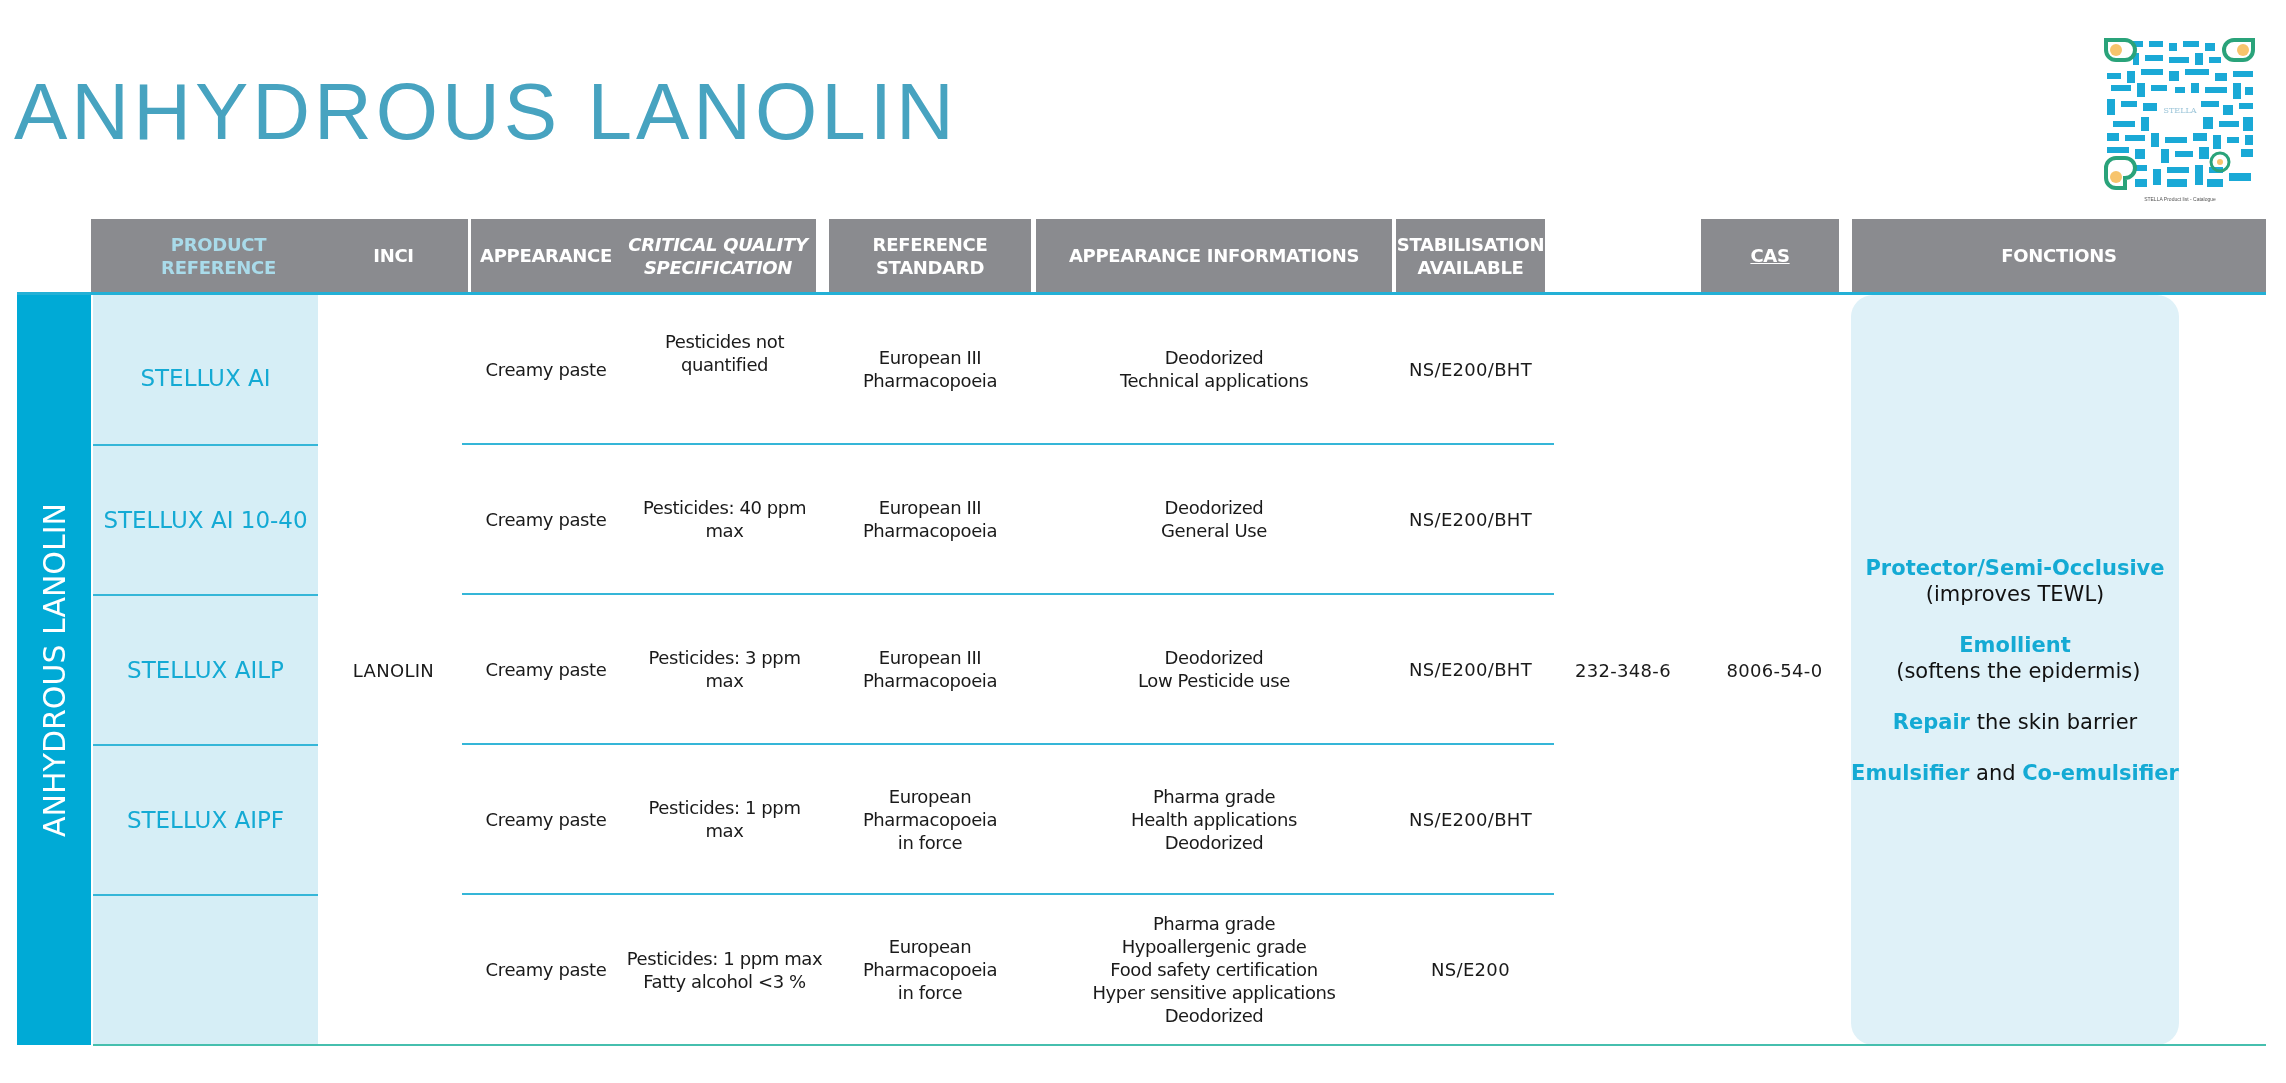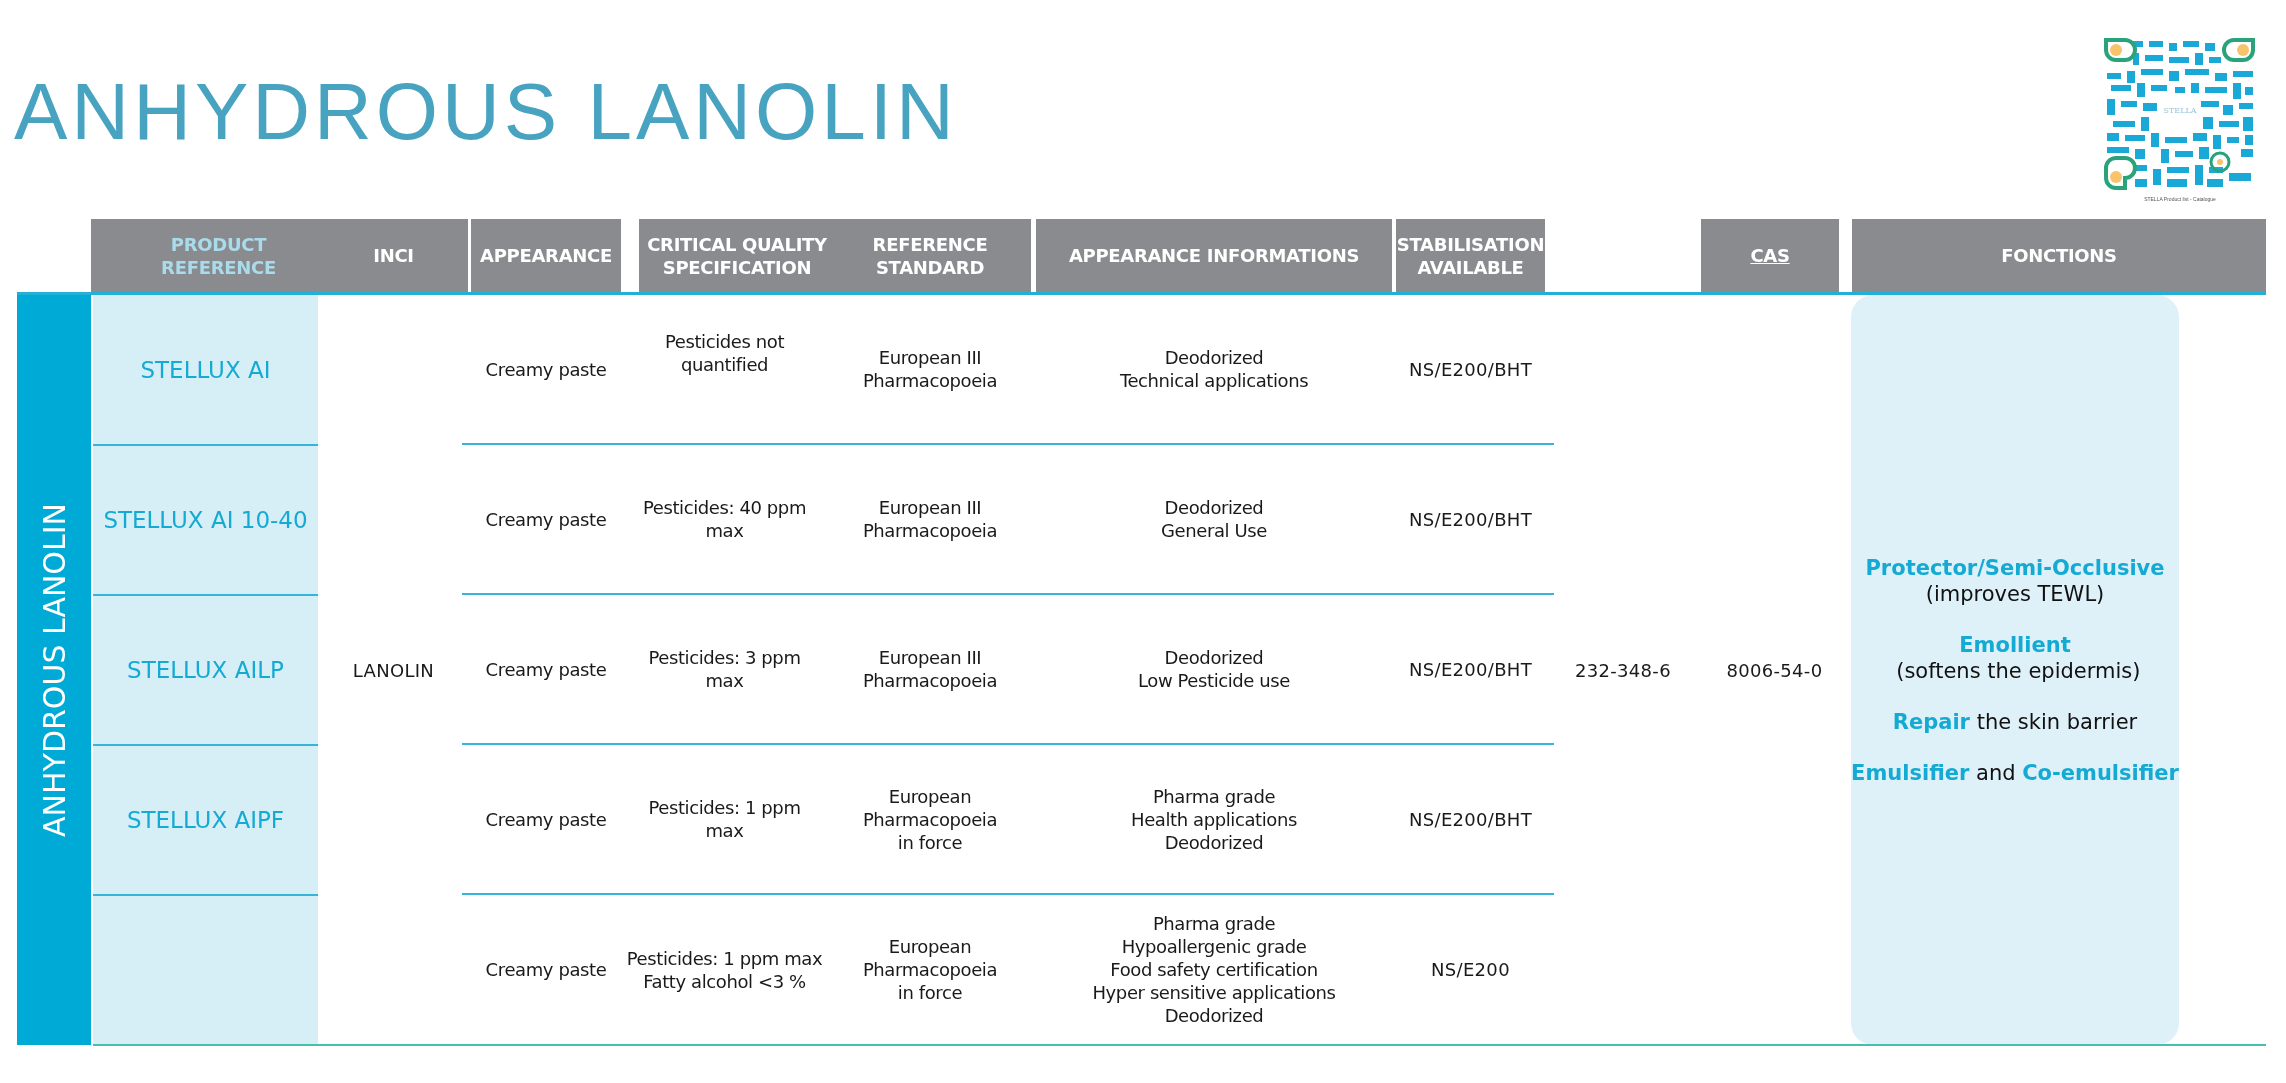--- a/index.html
+++ b/index.html
@@ -139,37 +139,37 @@
     <circle cx="117" cy="125" r="3" fill="#f7c46c"></circle>
   </g>
 </svg>
 <div class="qr-caption">STELLA Product list - Catalogue</div>
 
 <div class="header-row">
   <div class="hcell accent" style="left:91px;width:225px;">PRODUCT
 REFERENCE</div>
   <div class="hcell" style="left:319px;width:149px;">INCI</div>
   <div class="hcell" style="left:471px;width:150px;">APPEARANCE</div>
-  <div class="hcell" style="left:639px;width:196px;">CRITICAL QUALITY
+  <div class="hcell" style="left:620px;width:196px;font-style:italic;">CRITICAL QUALITY
 SPECIFICATION</div>
   <div class="hcell" style="left:829px;width:202px;">REFERENCE
 STANDARD</div>
   <div class="hcell" style="left:1036px;width:356px;">APPEARANCE INFORMATIONS</div>
   <div class="hcell" style="left:1396px;width:149px;">STABILISATION
 AVAILABLE</div>
   <div class="hcell" style="left:1701px;width:138px;text-decoration:underline;">CAS</div>
   <div class="hcell" style="left:1852px;width:414px;">FONCTIONS</div>
 </div>
 <div class="header-line"></div>
 
 <div class="band"></div>
 <div class="band-label">ANHYDROUS LANOLIN</div>
 
 <div class="prod-col">
-  <div class="prod-cell" style="top:0;border-radius:14px;">STELLUX AI</div>
+  <div class="prod-cell" style="top:8px;border-radius:14px;">STELLUX AI</div>
   <div class="prod-sep" style="top:149px;"></div>
   <div class="prod-cell" style="top:150px;">STELLUX AI 10-40</div>
   <div class="prod-sep" style="top:299px;"></div>
   <div class="prod-cell" style="top:300px;">STELLUX AILP</div>
   <div class="prod-sep" style="top:449px;"></div>
   <div class="prod-cell" style="top:450px;">STELLUX AIPF</div>
   <div class="prod-sep" style="top:599px;"></div>
 </div>
 
 <div class="cell mono-ish" style="left:319px;top:295px;width:149px;height:750px;">LANOLIN</div>

